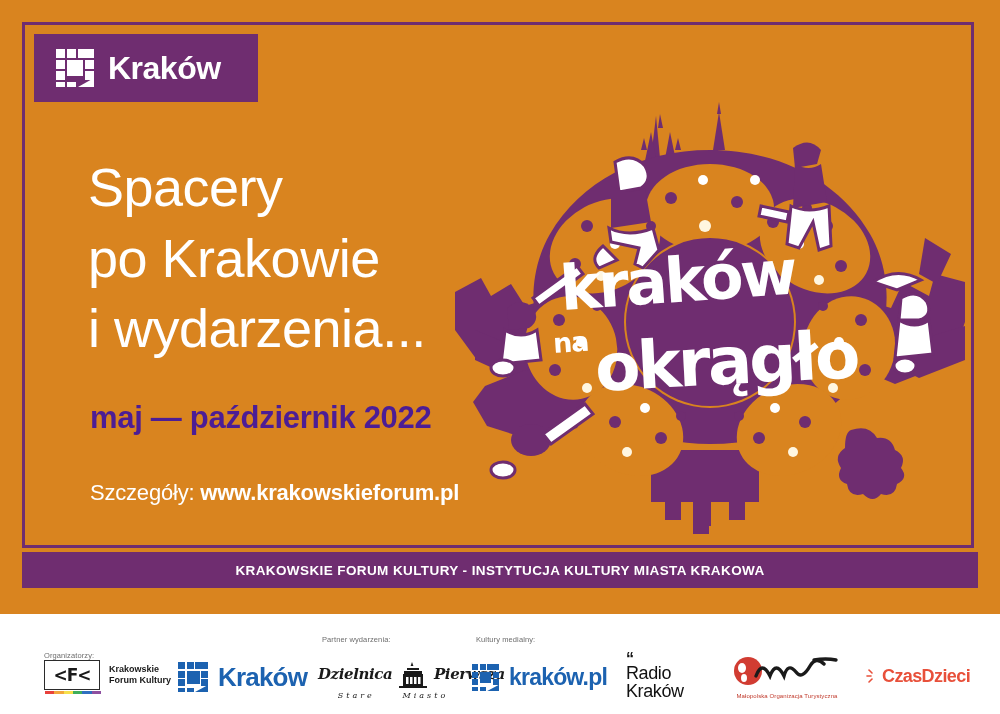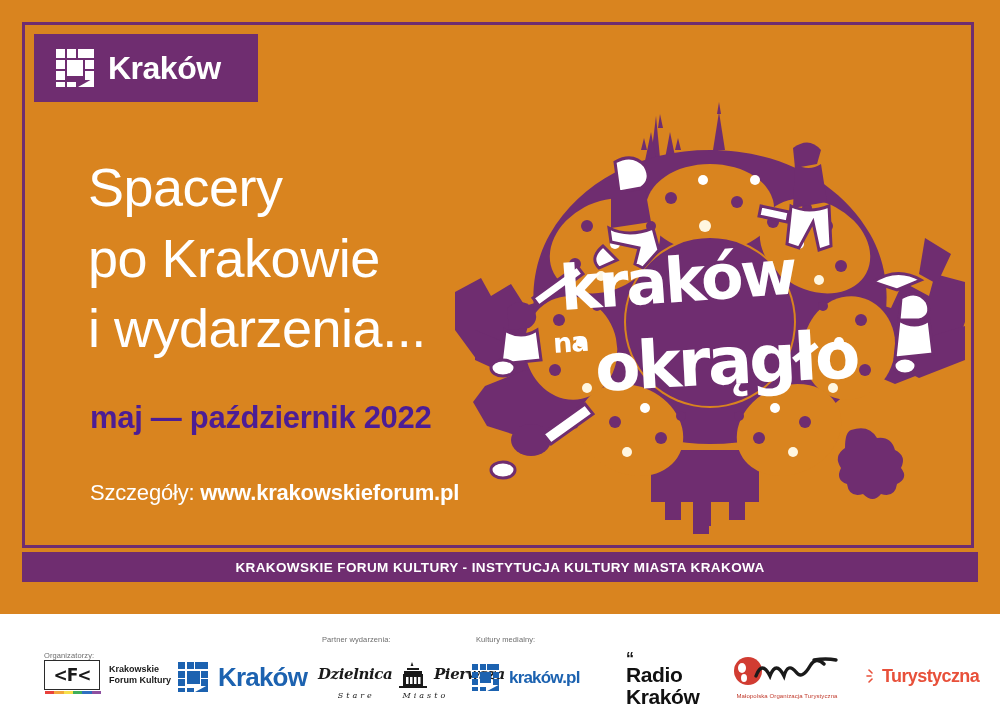--- a/index.html
+++ b/index.html
@@ -49,21 +49,21 @@
     position:absolute;left:90px;top:400px;
     color:#4c1d95;font-size:31px;font-weight:700;letter-spacing:-0.3px;
   }
   #details{
     position:absolute;left:90px;top:480px;
     color:#ffffff;font-size:22px;font-weight:400;letter-spacing:-0.2px;
   }
   #details b{font-weight:700;}
   
   #band{
-    position:absolute;left:22px;top:552px;width:956px;height:30px;
+    position:absolute;left:22px;top:552px;width:956px;height:36px;
     background:#6f2d70;display:flex;align-items:center;justify-content:center;
   }
   #band span{
     color:#fff;font-size:13.5px;font-weight:700;letter-spacing:0.4px;
   }
   
   #art{position:absolute;left:455px;top:30px;width:510px;height:512px;}
   #art svg{display:block;width:100%;height:100%;}
   #art-words{
     position:absolute;left:0;top:0;width:100%;height:100%;
@@ -100,32 +100,32 @@
   }
   #kfk-stripe{position:absolute;left:0;bottom:-5px;width:56px;height:3.5px;display:flex;}
   #kfk-stripe i{flex:1;height:100%;display:block;}
   #kfk-text{
     margin-left:9px;font-size:9px;line-height:1.25;color:#1a1a1a;font-weight:700;
   }
   
   .kr-mark-blue i{background:#1c62b0;}
   .kr-blue-text{color:#1c62b0;font-size:26px;font-weight:700;letter-spacing:-0.8px;
     margin-left:10px;line-height:1;}
-  .kr-blue-text.small{font-size:17px;}
+  .kr-blue-text.small{font-size:23px;}
   
   #dz{position:absolute;text-align:center;color:#1a1a1a;}
   #dz .dz-main{font-family:"DejaVu Serif", serif;font-style:italic;font-size:15px;
     font-weight:700;letter-spacing:-0.4px;line-height:1;white-space:nowrap;}
   #dz .dz-sub{font-family:"DejaVu Serif", serif;font-style:italic;font-size:8px;
     margin-top:3px;letter-spacing:3px;white-space:nowrap;}
   #dz-crest{display:inline-block;vertical-align:middle;width:32px;height:26px;}
   
   #radio{position:absolute;color:#111;}
   #radio .rq{font-size:16px;font-weight:700;line-height:0.6;letter-spacing:-1px;}
-  #radio .rtxt{font-size:21px;font-weight:700;line-height:1.05;letter-spacing:-0.4px;}
+  #radio .rtxt{font-size:18px;font-weight:400;line-height:1.05;letter-spacing:-0.4px;}
   
   #mot{position:absolute;text-align:center;}
   #mot .mot-sub{font-size:6px;color:#c0392b;margin-top:1px;white-space:nowrap;letter-spacing:0.1px;}
   
   #czas{position:absolute;color:#e8503a;font-size:18px;font-weight:700;
     letter-spacing:-0.6px;white-space:nowrap;}
 </style>
 </head>
 <body>
 
@@ -426,15 +426,15 @@
     <div class="mot-sub">Małopolska Organizacja Turystyczna</div>
   </div>
 
   <div id="czas" style="left:866px;top:52px;">
     <svg width="16" height="18" viewBox="0 0 16 18" style="vertical-align:-3px;" xmlns="http://www.w3.org/2000/svg">
       <g stroke="#e8503a" stroke-width="1.6" stroke-linecap="round">
         <line x1="1" y1="9" x2="5" y2="9"></line>
         <line x1="3" y1="3" x2="6" y2="6"></line>
         <line x1="3" y1="15" x2="6" y2="12"></line>
       </g>
-    </svg><span>Turystyczna</span>
+    </svg><span>CzasDzieci</span>
   </div>
 </div>
 
 </body></html>

